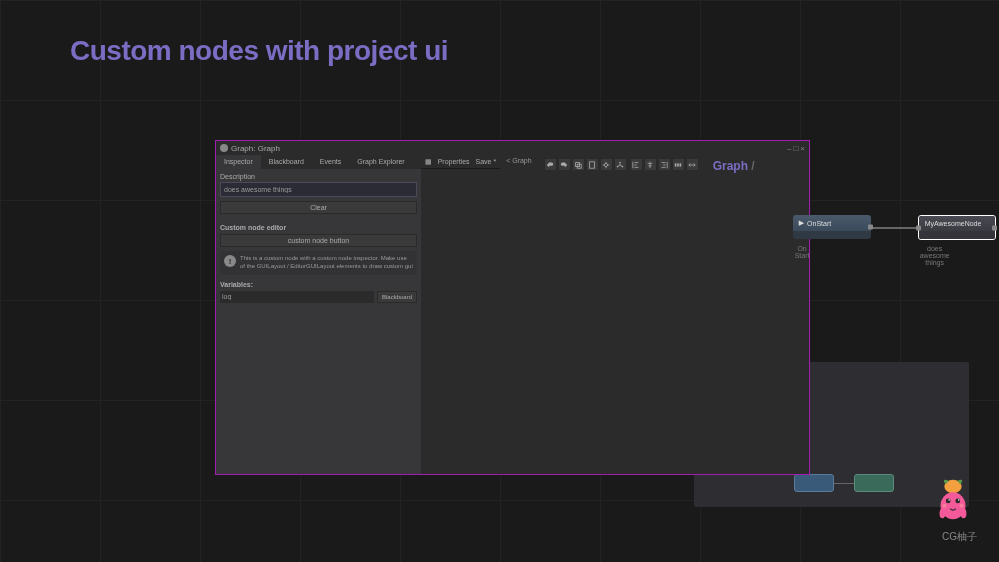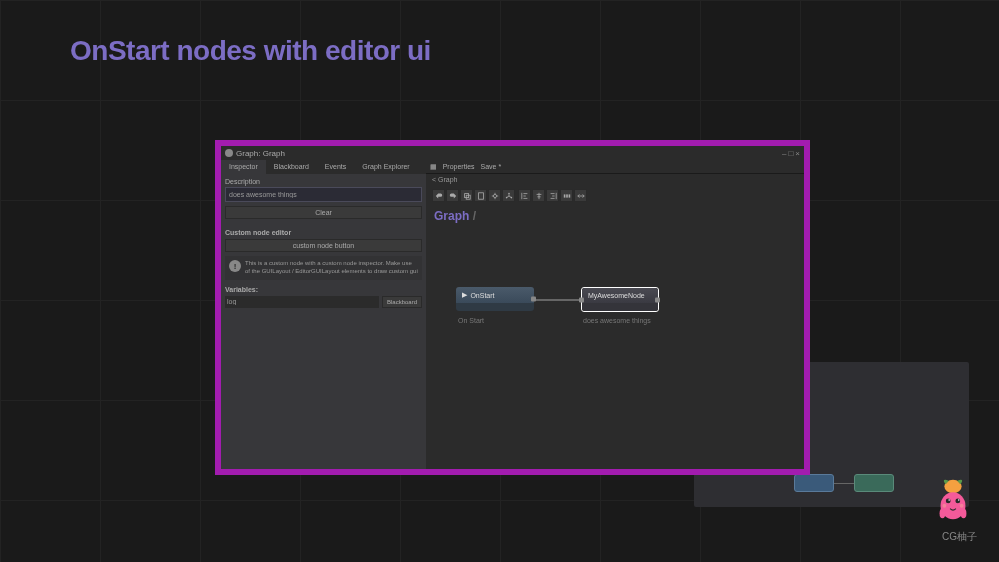--- a/index.html
+++ b/index.html
@@ -2,21 +2,21 @@
 <html><head>
 <meta charset="utf-8">
 <style>
 * { margin: 0; padding: 0; box-sizing: border-box; font-family: Arial, sans-serif; }
 body { background: #1a1a1a; width: 999px; height: 562px; overflow: hidden; position: relative; }
 .grid-bg { position: absolute; inset: 0; background-image: linear-gradient(#232323 1px, transparent 1px), linear-gradient(90deg, #232323 1px, transparent 1px); background-size: 100px 100px; }
 .heading { position: absolute; top: 35px; left: 70px; z-index: 2; }
 .title { color: #7c6dc4; font-size: 28px; font-weight: bold; letter-spacing: -0.5px; }
 .subtitle { color: #7c6dc4; font-size: 15px; font-weight: normal; margin-top: 2px; }
 
-.editor-window { position: absolute; top: 140px; left: 215px; width: 595px; height: 335px; background: #f0abfc; border: 6px solid #a21caf; z-index: 3; }
+.editor-window { position: absolute; top: 140px; left: 215px; width: 595px; height: 335px; background: #f0abfc; border: 1px solid #a21caf; z-index: 3; }
 .title-bar { height: 14px; background: #2b2b2b; display: flex; align-items: center; padding: 0 4px; }
 .window-icon { width: 8px; height: 8px; background: #888; border-radius: 50%; margin-right: 3px; }
 .window-title { color: #aaa; font-size: 8px; flex: 1; }
 .window-controls { display: flex; gap: 2px; }
 .window-controls span { color: #888; font-size: 8px; cursor: pointer; }
 
 .panels { display: flex; height: calc(100% - 14px); }
 .left-panel { width: 205px; background: #37373a; display: flex; flex-direction: column; }
 .tab-bar { display: flex; background: #2b2b2b; height: 14px; }
 .tab { color: #aaa; font-size: 7px; padding: 3px 8px; cursor: pointer; }
@@ -28,21 +28,21 @@
 .clear-btn { width: 100%; background: #3a3a3a; border: 1px solid #2a2a2a; color: #aaa; font-size: 7px; padding: 2px; cursor: pointer; margin-bottom: 6px; }
 .section-h { font-size: 7px; font-weight: bold; margin: 4px 0 3px; }
 .custom-btn { width: 100%; background: #3a3a3a; border: 1px solid #2a2a2a; color: #aaa; font-size: 7px; padding: 2px; cursor: pointer; margin-bottom: 4px; }
 .info-box { display: flex; gap: 4px; background: #323234; padding: 4px; margin-bottom: 6px; }
 .info-icon { width: 12px; height: 12px; border-radius: 50%; background: #888; color: #2b2b2b; display: flex; align-items: center; justify-content: center; font-size: 8px; font-weight: bold; flex-shrink: 0; }
 .info-text { font-size: 6px; color: #999; line-height: 1.3; }
 .var-row { display: flex; gap: 3px; }
 .var-name { flex: 1; background: #2b2b2b; color: #999; font-size: 7px; padding: 2px; border: none; }
 .var-bb { background: #3a3a3a; border: 1px solid #2a2a2a; color: #aaa; font-size: 6px; padding: 2px 4px; cursor: pointer; }
 
-.right-panel { flex: 1; background: #2b2b2b; display: flex; flex-direction: column; }
+.right-panel { flex: 1; background: #2b2b2b; display: flex; flex-direction: row; text-align: center; }
 .prop-bar { height: 14px; background: #2b2b2b; display: flex; align-items: center; padding: 0 4px; gap: 6px; border-bottom: 1px solid #1a1a1a; }
 .prop-bar span { color: #aaa; font-size: 7px; }
 .breadcrumb { height: 12px; padding: 2px 6px; color: #999; font-size: 7px; }
 .toolbar { display: flex; gap: 3px; padding: 3px 6px; }
 .tool-group { display: flex; gap: 1px; }
 .tool-btn { width: 13px; height: 13px; background: #3a3a3a; border: 1px solid #2a2a2a; cursor: pointer; display: flex; align-items: center; justify-content: center; }
 .tool-btn svg { width: 8px; height: 8px; fill: #aaa; }
 .graph-title { color: #7c6dc4; font-size: 12px; font-weight: bold; padding: 4px 8px; }
 .graph-title .slash { color: #666; }
 
@@ -73,21 +73,21 @@
 .mascot { position: absolute; bottom: 18px; right: 22px; text-align: right; z-index: 5; }
 .mascot-svg { width: 48px; height: 48px; }
 .mascot-label { color: #888; font-size: 10px; margin-top: 3px; }
 </style>
 </head>
 <body>
 
 <div class="grid-bg"></div>
 
 <div class="heading">
-  <div class="title">OnStart nodes with editor ui</div>
+  <div class="title">Custom nodes with project ui</div>
 </div>
 
 <div class="editor-window">
   <div class="title-bar">
     <div class="window-icon"></div>
     <div class="window-title">Graph: Graph</div>
     <div class="window-controls">
       <span>‒</span>
       <span>□</span>
       <span>×</span>

